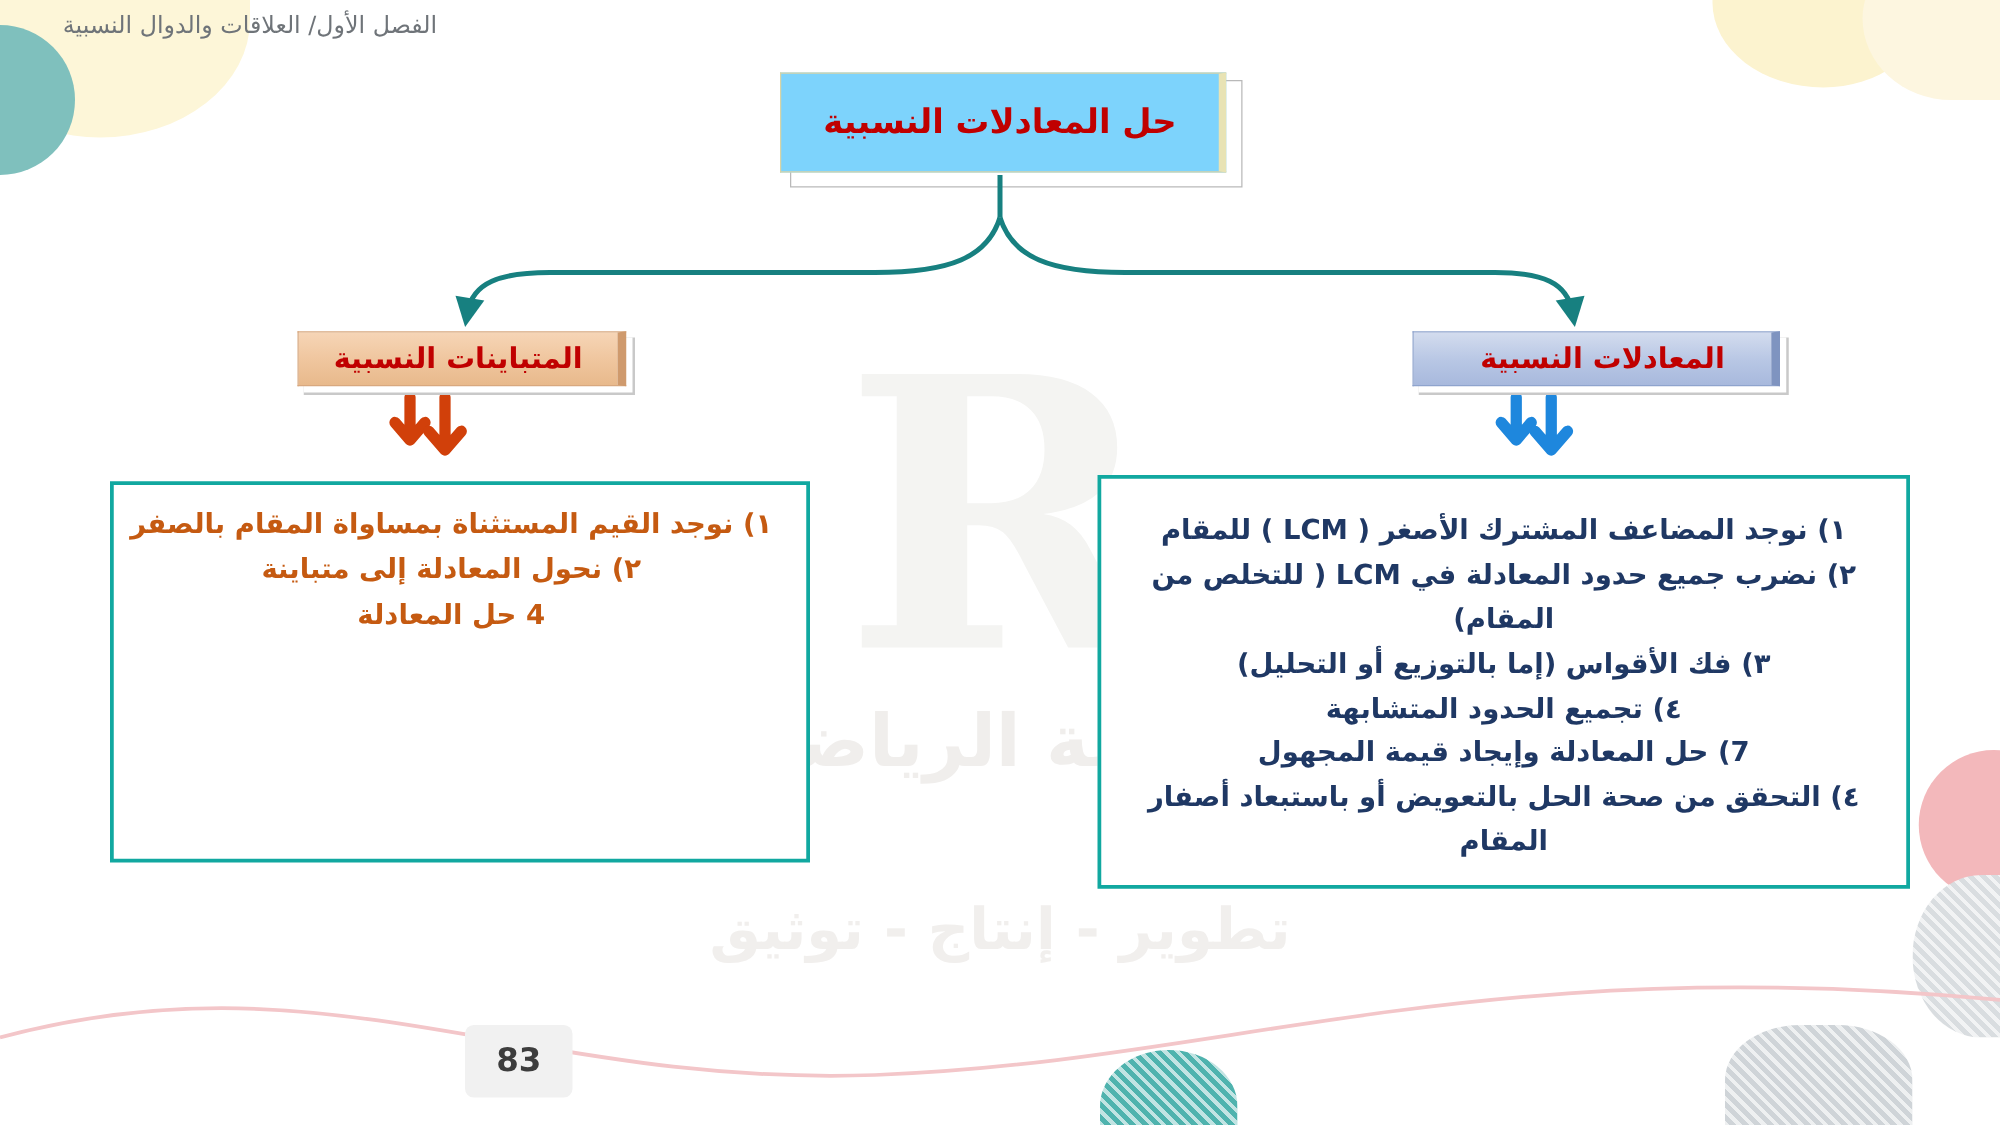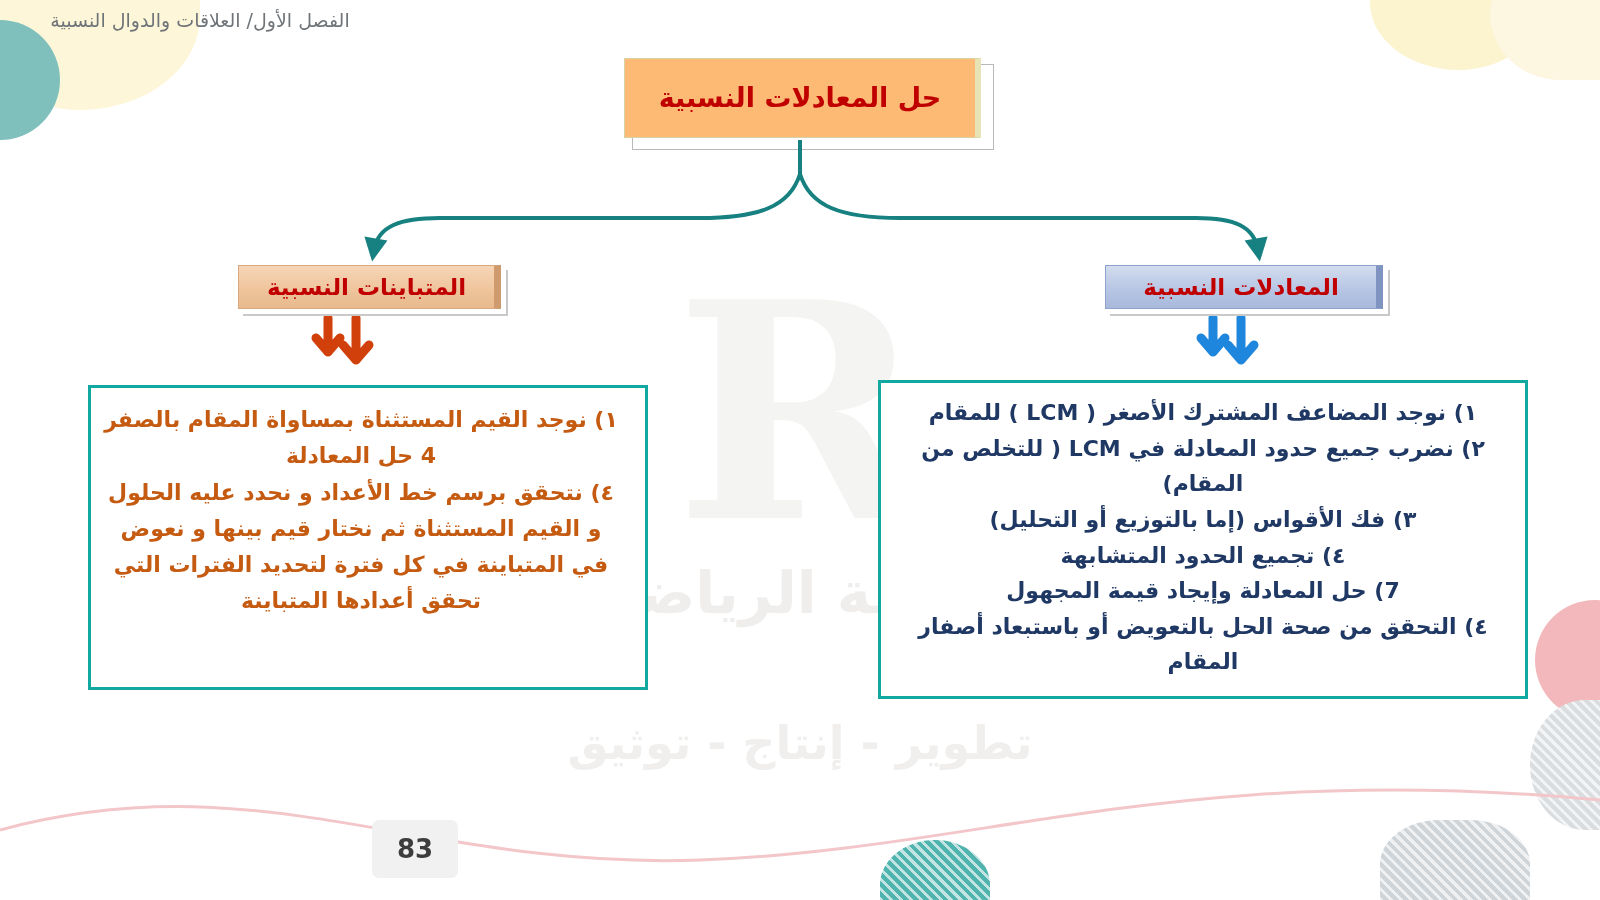--- a/index.html
+++ b/index.html
@@ -104,21 +104,21 @@
   }
   .node-top-shadow {
     position: absolute; top: 6px; left: 8px;
     width: 360px; height: 84px;
     background: #ffffff;
     border: 1px solid #b9b9b9;
   }
   .node-top {
     position: absolute; top: 0; left: 0;
     width: 350px; height: 78px;
-    background: #fdba74;
+    background: #7dd3fc;
     border: 1px solid #d8d4a6;
     border-right: 6px solid #e8e3b4;
     display: flex; align-items: center; justify-content: center;
     text-align: center;
     color: #c00000;
     font-size: 27px;
     font-weight: bold;
     line-height: 1.25;
     direction: rtl;
   }
@@ -138,46 +138,47 @@
   .branch-head-left {
     top: 265px; left: 228px; width: 255px;
     background: linear-gradient(180deg,#f6d5b6 0%, #efc59d 55%, #e8b98c 100%);
     border: 1px solid #d8a87f;
     border-right: 7px solid #cf9a6d;
     box-shadow: 5px 5px 0 #ffffff, 6px 6px 0 1px #c9c9c9;
     color: #c00000;
     margin-left: 10px;
   }
   .branch-head-right {
-    top: 265px; left: 1105px; width: 270px;
+    top: 265px; left: 1130px; width: 270px;
     background: linear-gradient(180deg,#d3dcee 0%, #b7c6e4 55%, #a8b9dd 100%);
     border: 1px solid #8fa4cd;
     border-right: 7px solid #7f94c0;
     box-shadow: 5px 5px 0 #ffffff, 6px 6px 0 1px #c9c9c9;
     color: #c00000;
+    padding-left: 16px;
   }
 
   
   .dbl-arrow { position: absolute; }
 
   
   .box {
     position: absolute;
     border: 3px solid #11a8a0;
     background: #ffffff;
     box-sizing: border-box;
     direction: rtl;
   }
   .box-left {
     top: 385px; left: 88px; width: 560px; min-height: 305px;
     padding: 14px 26px 16px 12px;
   }
   .box-right {
     top: 380px; left: 878px; width: 650px; min-height: 290px;
-    padding: 12px 26px 16px 26px;
+    padding: 24px 26px 16px 26px;
   }
   .box-left .line {
     color: #c55a11;
     font-size: 22px;
     font-weight: bold;
     line-height: 1.65;
     text-align: center;
   }
   .box-right .line {
     color: #1f3864;
@@ -251,22 +252,22 @@
   <path d="M46,2 L46,44 M46,44 L33,29 M46,44 L59,29" fill="none" stroke="#D1400A" stroke-width="9" stroke-linecap="round"></path>
 </svg>
 
 <svg class="dbl-arrow" style="top:316px; left:1195px; width:90px; height:62px;" viewBox="0 0 90 62">
   <path d="M18,2 L18,36 M18,36 L6,22 M18,36 L30,22" fill="none" stroke="#1E87DD" stroke-width="9" stroke-linecap="round"></path>
   <path d="M46,2 L46,44 M46,44 L33,29 M46,44 L59,29" fill="none" stroke="#1E87DD" stroke-width="9" stroke-linecap="round"></path>
 </svg>
 
 <div class="box box-left">
   <div class="line">١) نوجد القيم المستثناة بمساواة المقام بالصفر</div>
+  <div class="line">٢) نحول المعادلة إلى متباينة</div>
   <div class="line">4  حل المعادلة</div>
-  <div class="line">٤) نتحقق برسم خط الأعداد و نحدد عليه الحلول و القيم المستثناة ثم نختار قيم بينها و نعوض في المتباينة في كل فترة لتحديد الفترات التي تحقق أعدادها المتباينة</div>
 </div>
 
 <div class="box box-right">
   <div class="line first">١)    نوجد المضاعف المشترك الأصغر ( LCM ) للمقام</div>
   <div class="line">٢) نضرب جميع حدود المعادلة في  LCM ( للتخلص من المقام)</div>
   <div class="line">٣) فك الأقواس (إما بالتوزيع أو التحليل)</div>
   <div class="line">٤) تجميع الحدود المتشابهة</div>
   <div class="line">7) حل المعادلة وإيجاد قيمة المجهول</div>
   <div class="line">٤) التحقق من صحة الحل بالتعويض  أو باستبعاد أصفار المقام</div>
 </div>

